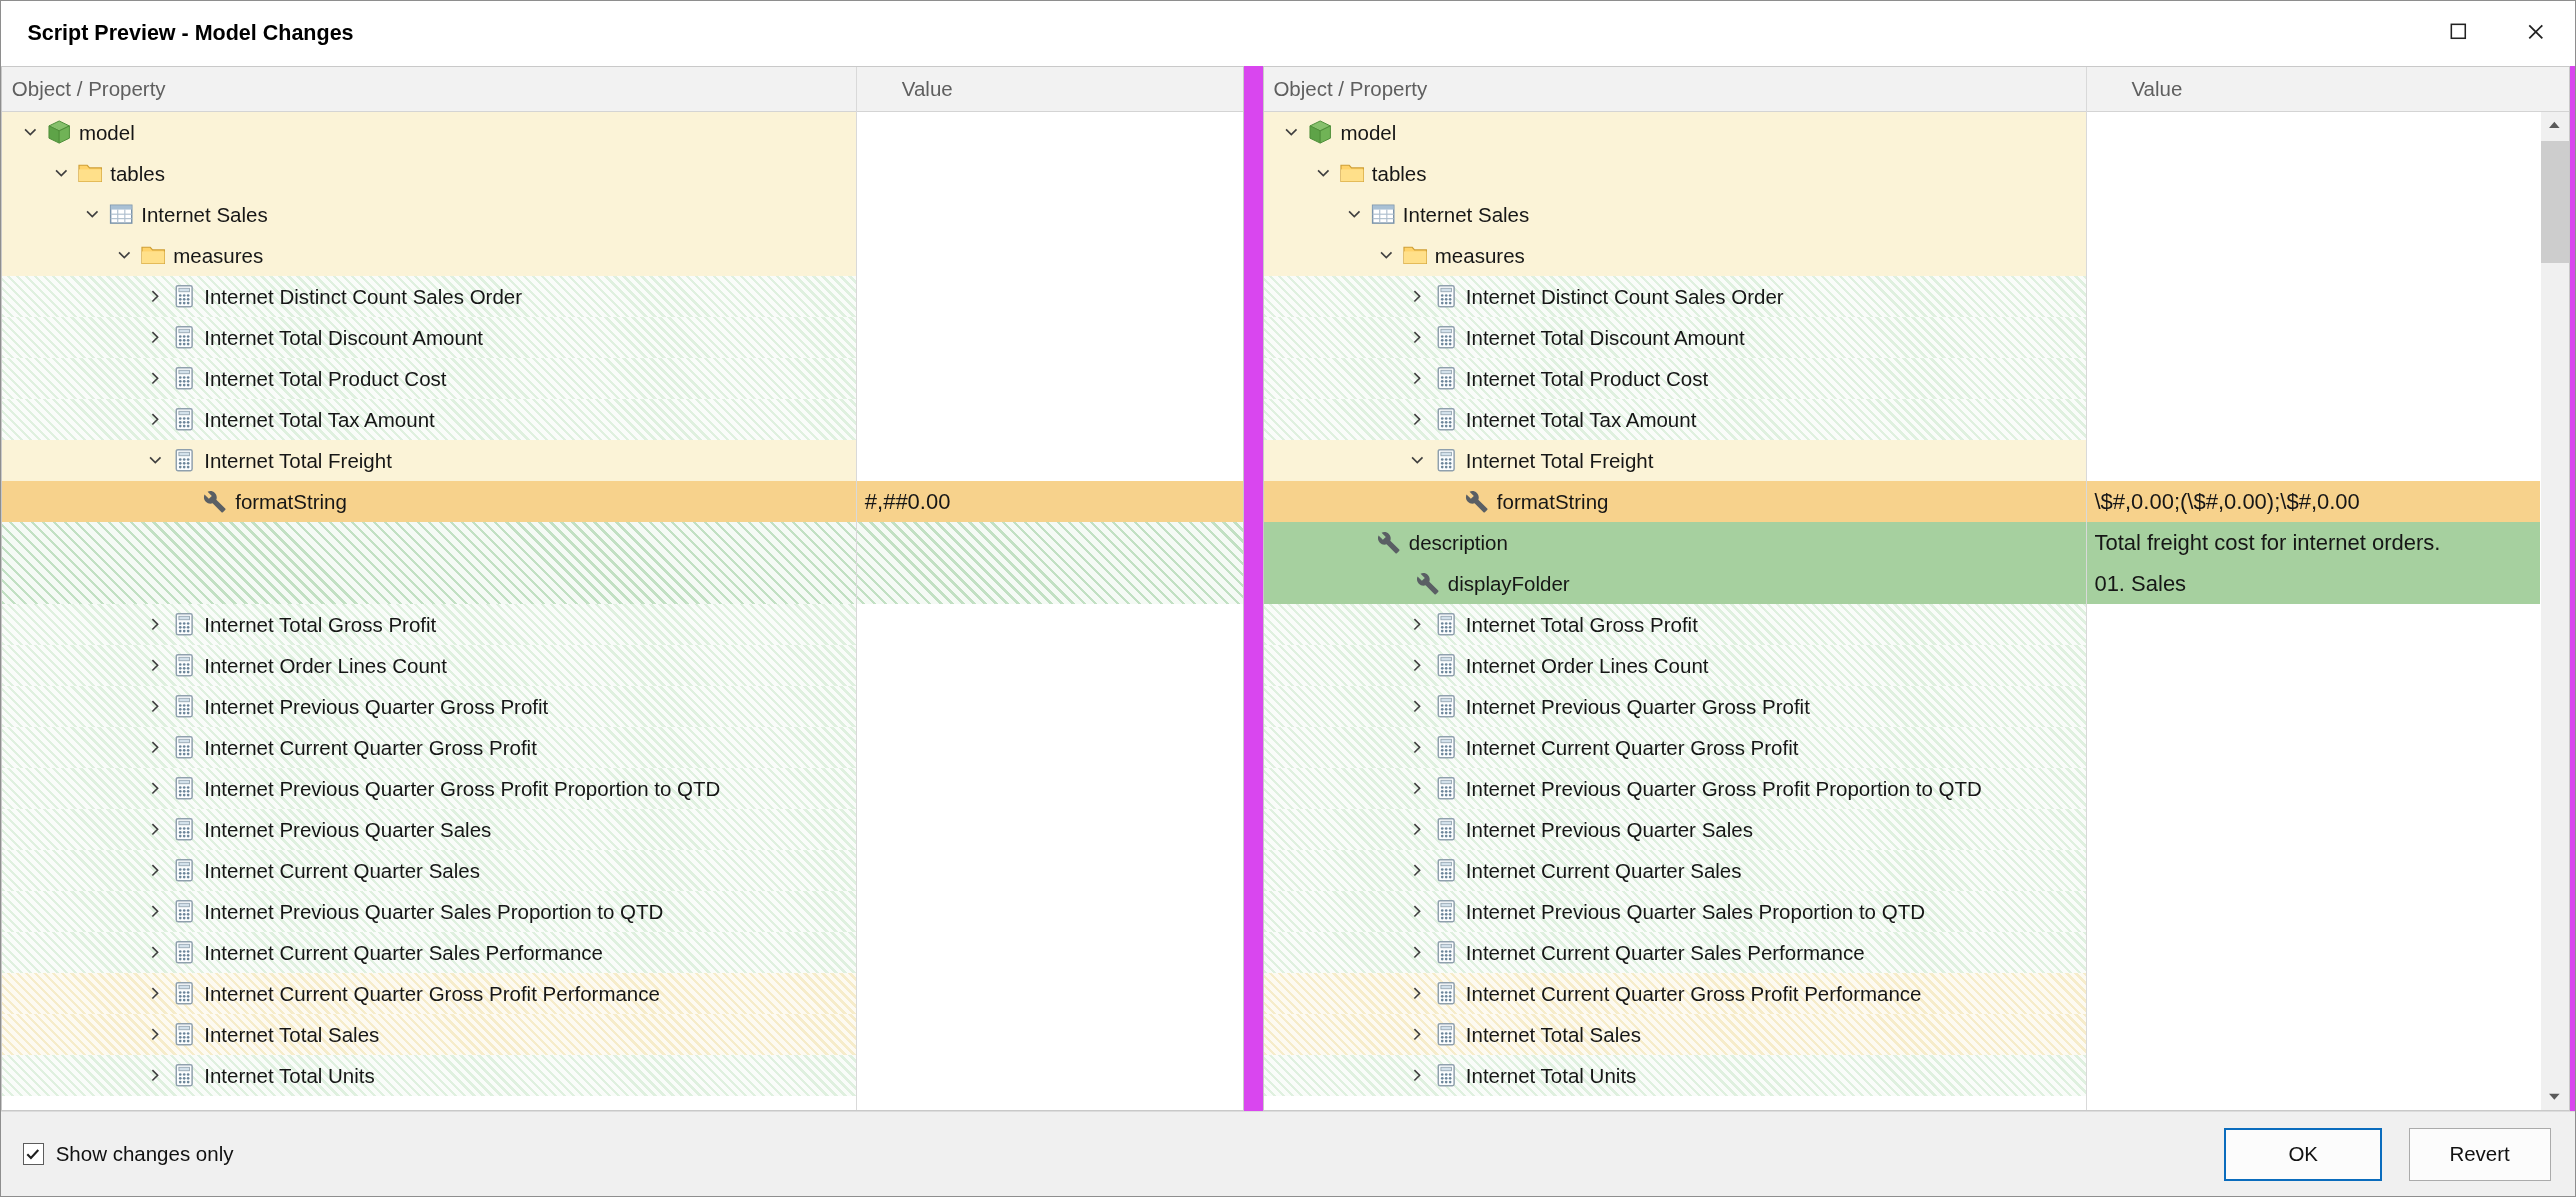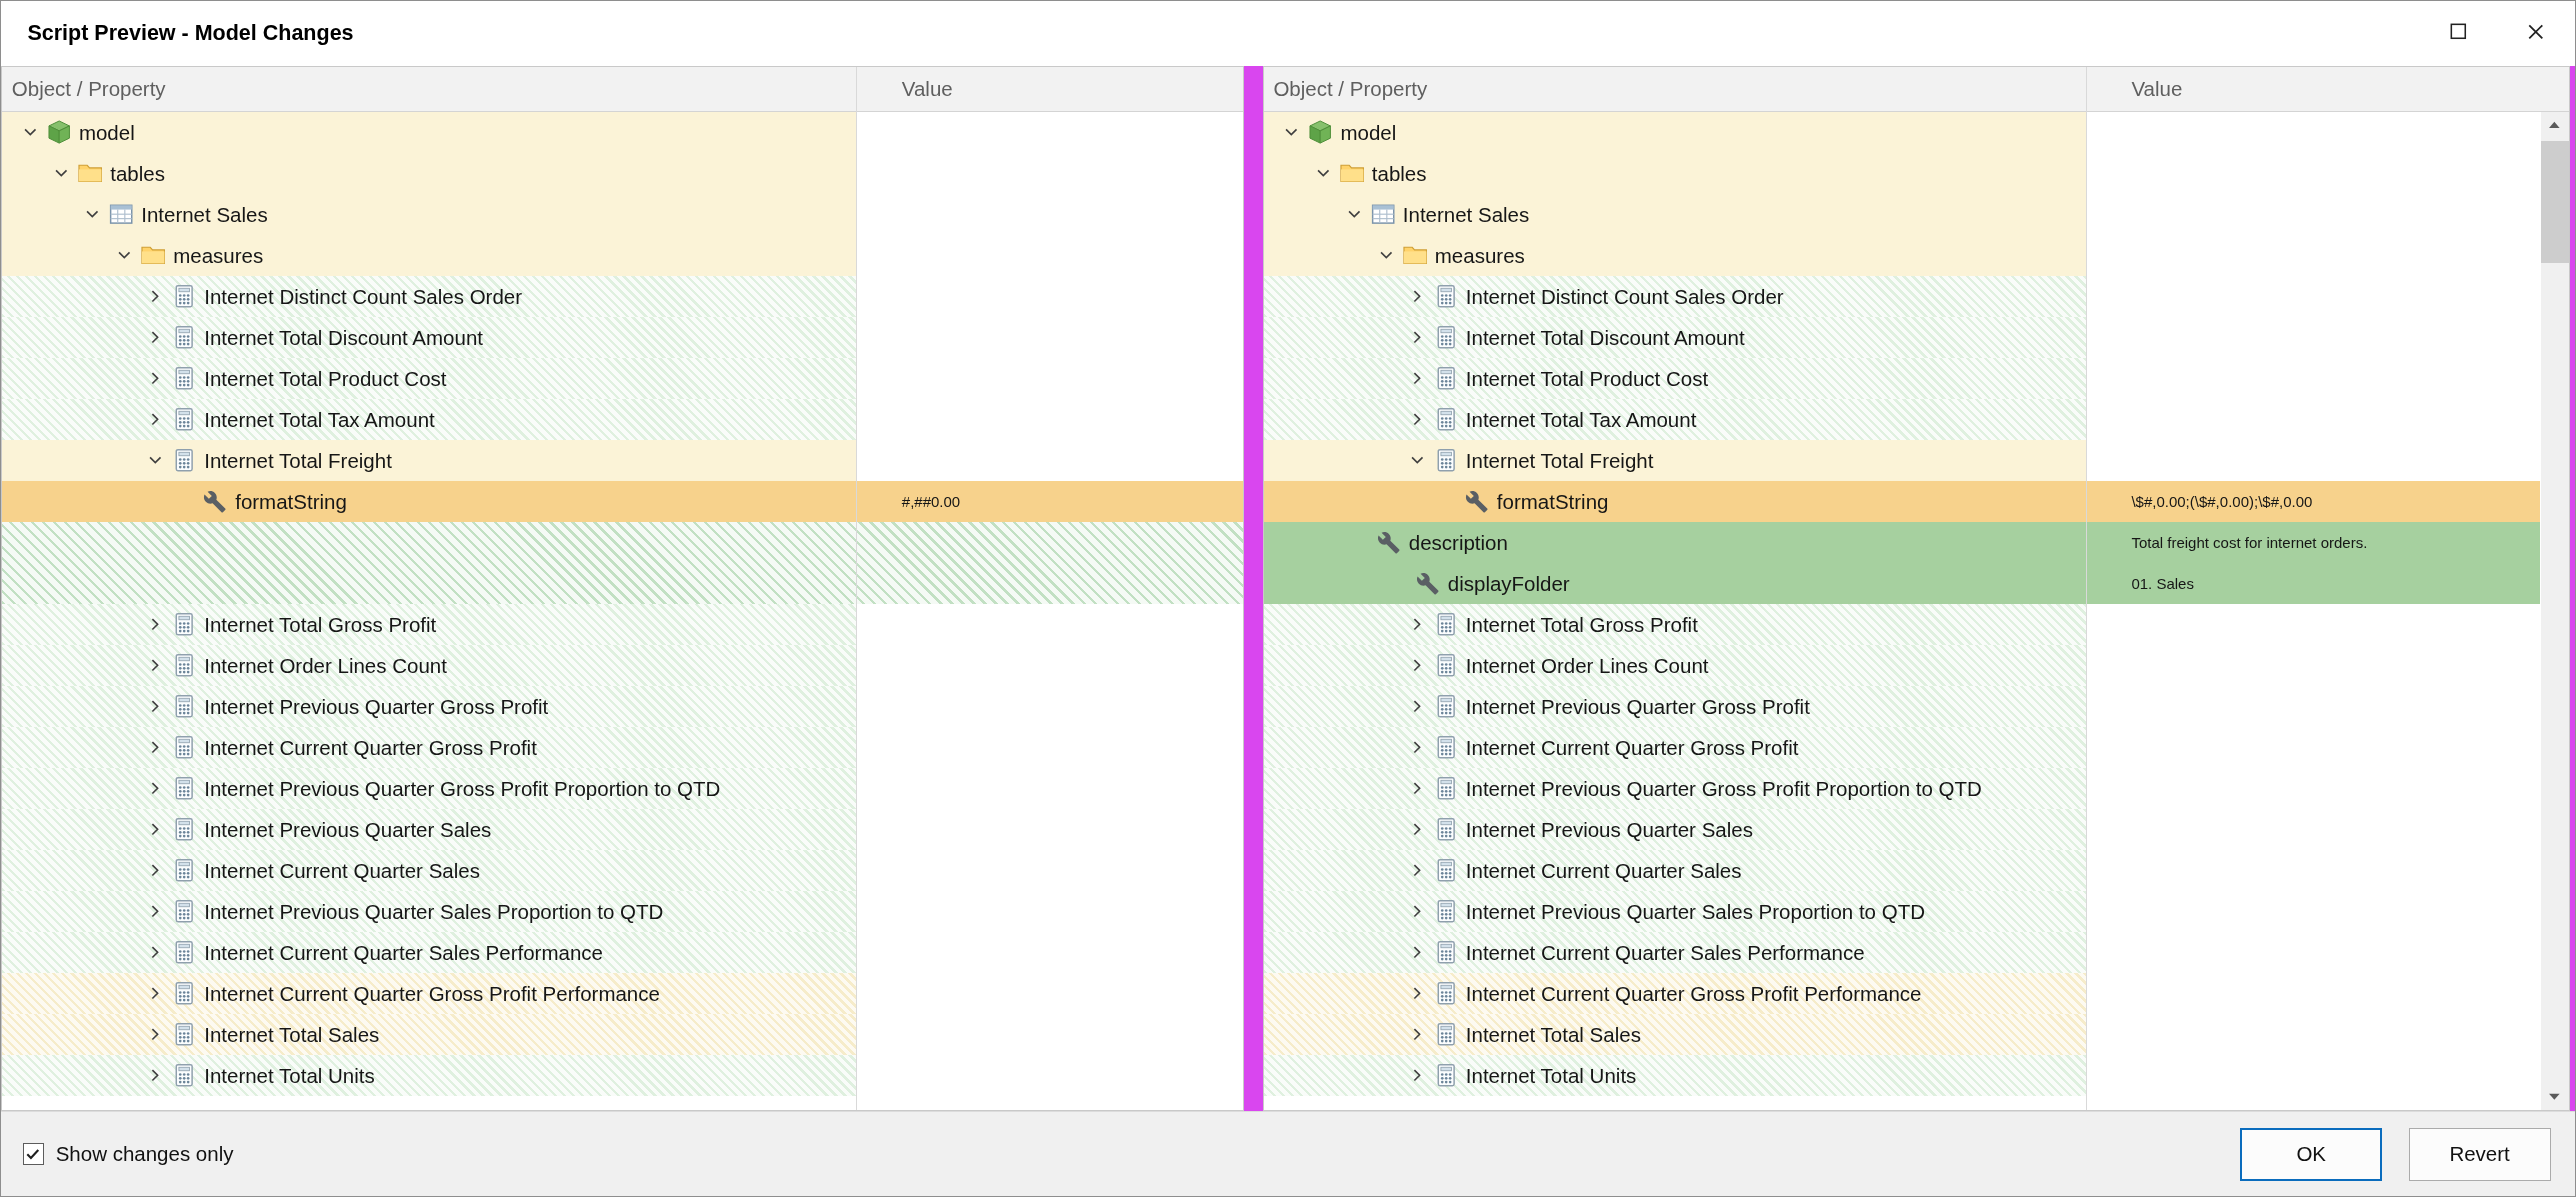--- a/index.html
+++ b/index.html
@@ -44,39 +44,39 @@
   .band-amber{width:var(--full-w);background:var(--c-amber);}
   .band-green{width:var(--full-w);background:var(--c-green);}
   .row-gap{height:82px;width:var(--full-w);
      background:repeating-linear-gradient(45deg,var(--c-hatch-gap) 0px,var(--c-hatch-gap) 2.4px,#f5faf5 2.4px,#f5faf5 7.8px);}
   .rowc{position:relative;z-index:1;display:flex;align-items:center;height:100%;}
   .expander{width:31px;height:100%;display:flex;align-items:center;justify-content:center;flex:0 0 31px;}
   .icon{width:26.4px;height:26.4px;display:flex;align-items:center;justify-content:center;flex:0 0 26.4px;}
   .icon svg{display:block;}
   .label{padding-left:6.8px;font-size:20.5px;color:#161616;white-space:nowrap;}
   .value{position:absolute;left:calc(var(--name-w) + 8.8px);top:0;height:100%;display:flex;align-items:center;
-         font-size:15px;color:#161616;z-index:1;white-space:nowrap;margin-left:37px;}
+         font-size:22px;color:#161616;z-index:1;white-space:nowrap;}
   
   .scrollbar{position:absolute;top:45px;right:0;bottom:0;width:28px;background:#f0f0f0;z-index:6;}
   .sb-arrow{position:absolute;left:0;width:28px;height:27px;display:flex;align-items:center;justify-content:center;}
   .sb-up{top:0;}
   .sb-down{bottom:0;}
   .sb-thumb{position:absolute;left:0;top:29px;width:28px;height:122px;background:#cdcdcd;}
   
   .footer{flex:0 0 85px;box-sizing:border-box;background:#f0f0f0;border-top:1px solid #dcdcdc;
           display:flex;align-items:center;justify-content:space-between;gap:28px;}
   .chk-wrap{display:flex;align-items:center;margin-left:21.5px;}
   .checkbox{width:21.5px;height:21.5px;box-sizing:border-box;border:1px solid #5c5c5c;background:#fff;
             display:flex;align-items:center;justify-content:center;}
   .check-glyph{visibility:hidden;}
   .chk-wrap.checked .check-glyph{visibility:visible;}
   .chk-label{margin-left:11.7px;font-size:20.5px;color:#111;white-space:nowrap;}
   .buttons{display:flex;gap:26.4px;margin-right:24.4px;}
   .btn{height:53px;font-size:20.5px;color:#111;background:#fcfcfc;font-family:inherit;padding:0;}
-  .btn-ok{width:142px;border:2px solid var(--c-accent);}
+  .btn-ok{width:158px;border:2px solid var(--c-accent);}
   .btn-revert{width:142px;border:1px solid #ababab;}
 </style>
 </head>
 <body>
 
 <div class="window">
 
   <div class="titlebar">
     <span class="title">Script Preview - Model Changes</span>
     <div class="win-buttons">

